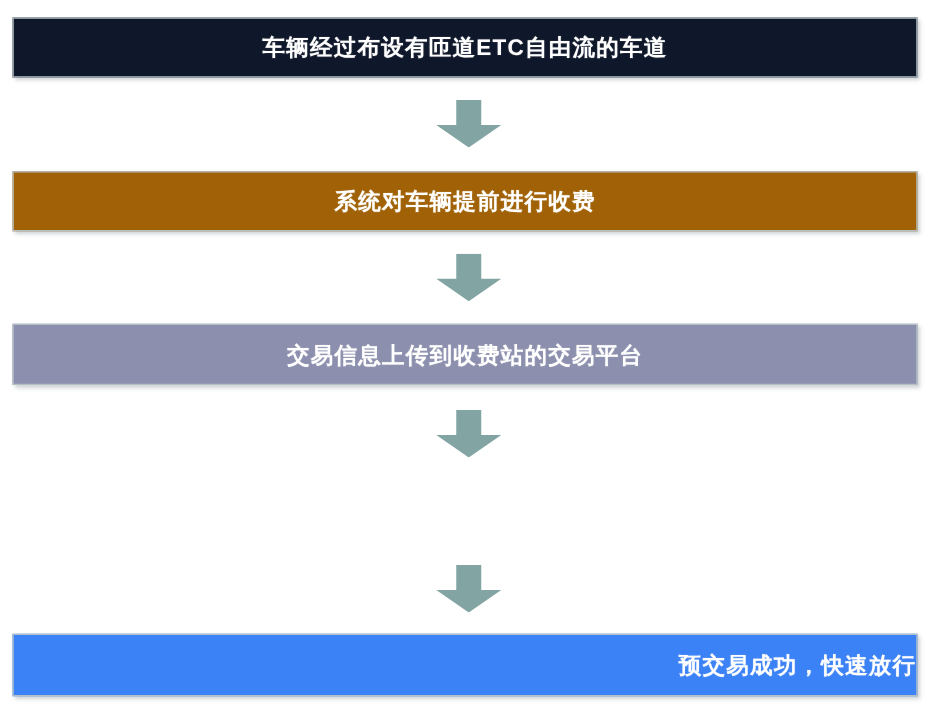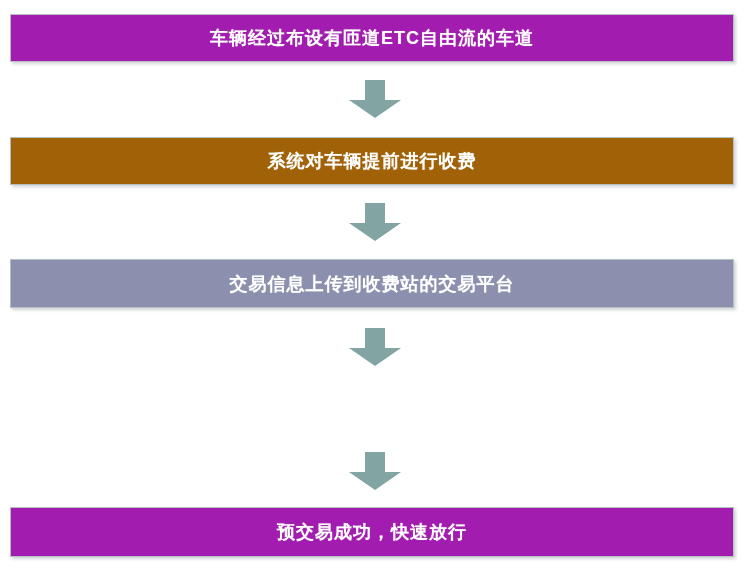--- a/index.html
+++ b/index.html
@@ -48,21 +48,21 @@
   .a1 { top: 80px; }
   .a2 { top: 203px; }
   .a3 { top: 328px; }
   .a4 { top: 452px; }
 </style>
 </head>
 <body>
 
 <div class="canvas">
 
-  <div class="step s1" style="background-color: #a21caf;">
+  <div class="step s1" style="background-color: #0f172a;">
     <span>车辆经过布设有匝道ETC自由流的车道</span>
   </div>
 
   <svg class="arrow a1" viewBox="0 0 52 38">
     <path d="M16 0 H36 V20 H52 L26 38 L0 20 H16 Z" fill="#82a5a3"></path>
   </svg>
 
   <div class="step s2" style="background-color: #a16207; justify-content: center;">
     <span>系统对车辆提前进行收费</span>
   </div>
@@ -77,17 +77,17 @@
 
   <svg class="arrow a3" viewBox="0 0 52 38">
     <path d="M16 0 H36 V20 H52 L26 38 L0 20 H16 Z" fill="#82a5a3"></path>
   </svg>
 
 
   <svg class="arrow a4" viewBox="0 0 52 38">
     <path d="M16 0 H36 V20 H52 L26 38 L0 20 H16 Z" fill="#82a5a3"></path>
   </svg>
 
-  <div class="step s5" style="background-color: #a21caf;">
+  <div class="step s5" style="background-color: #3b82f6; justify-content: flex-end;">
     <span>预交易成功，快速放行</span>
   </div>
 
 </div>
 
 </body></html>

